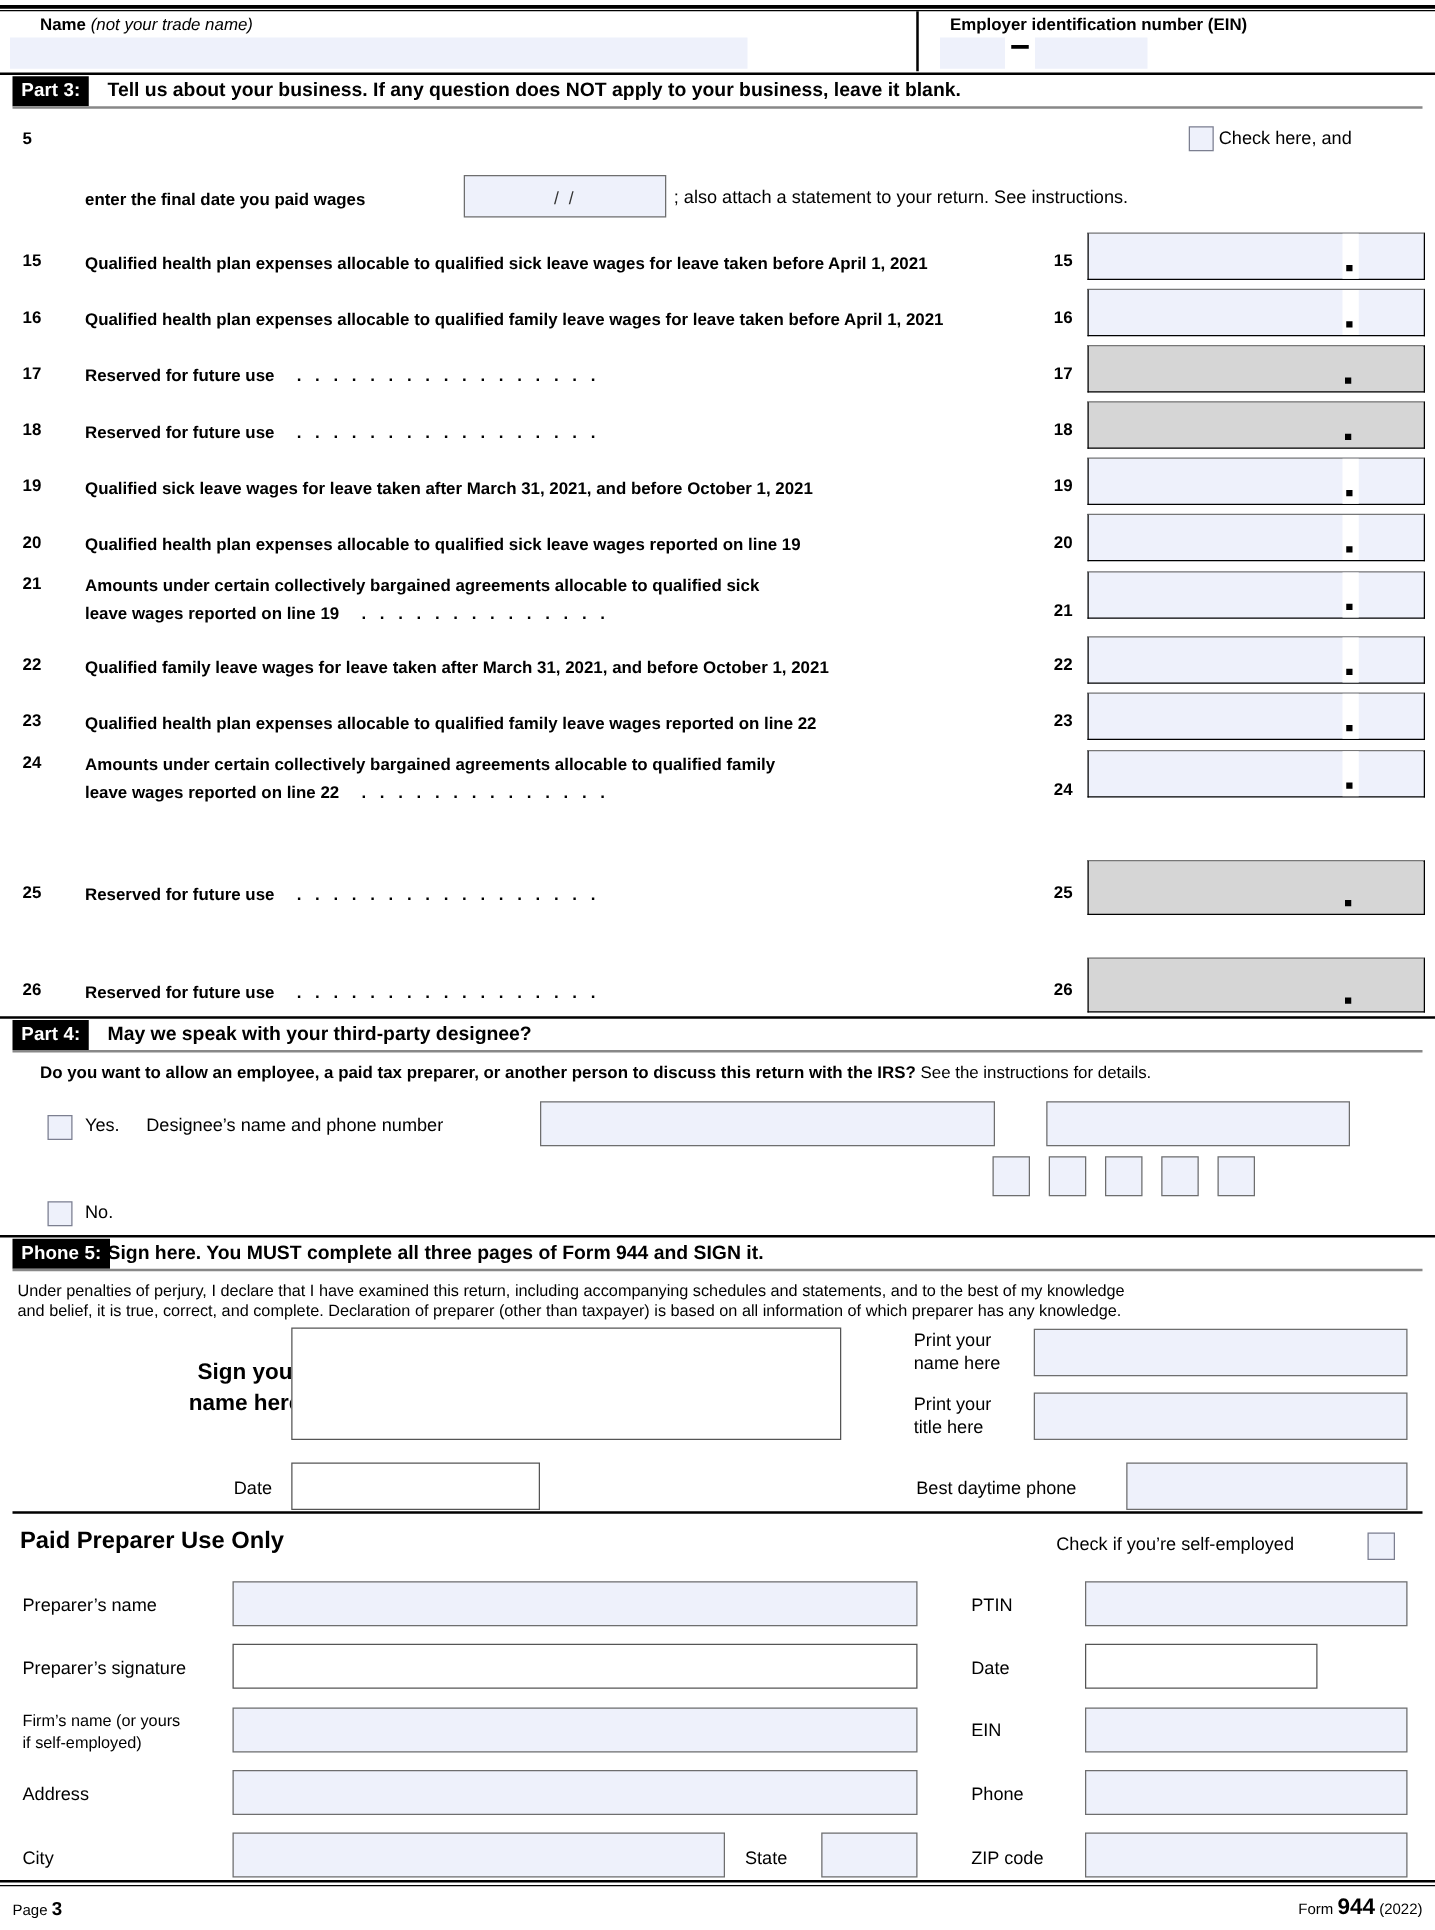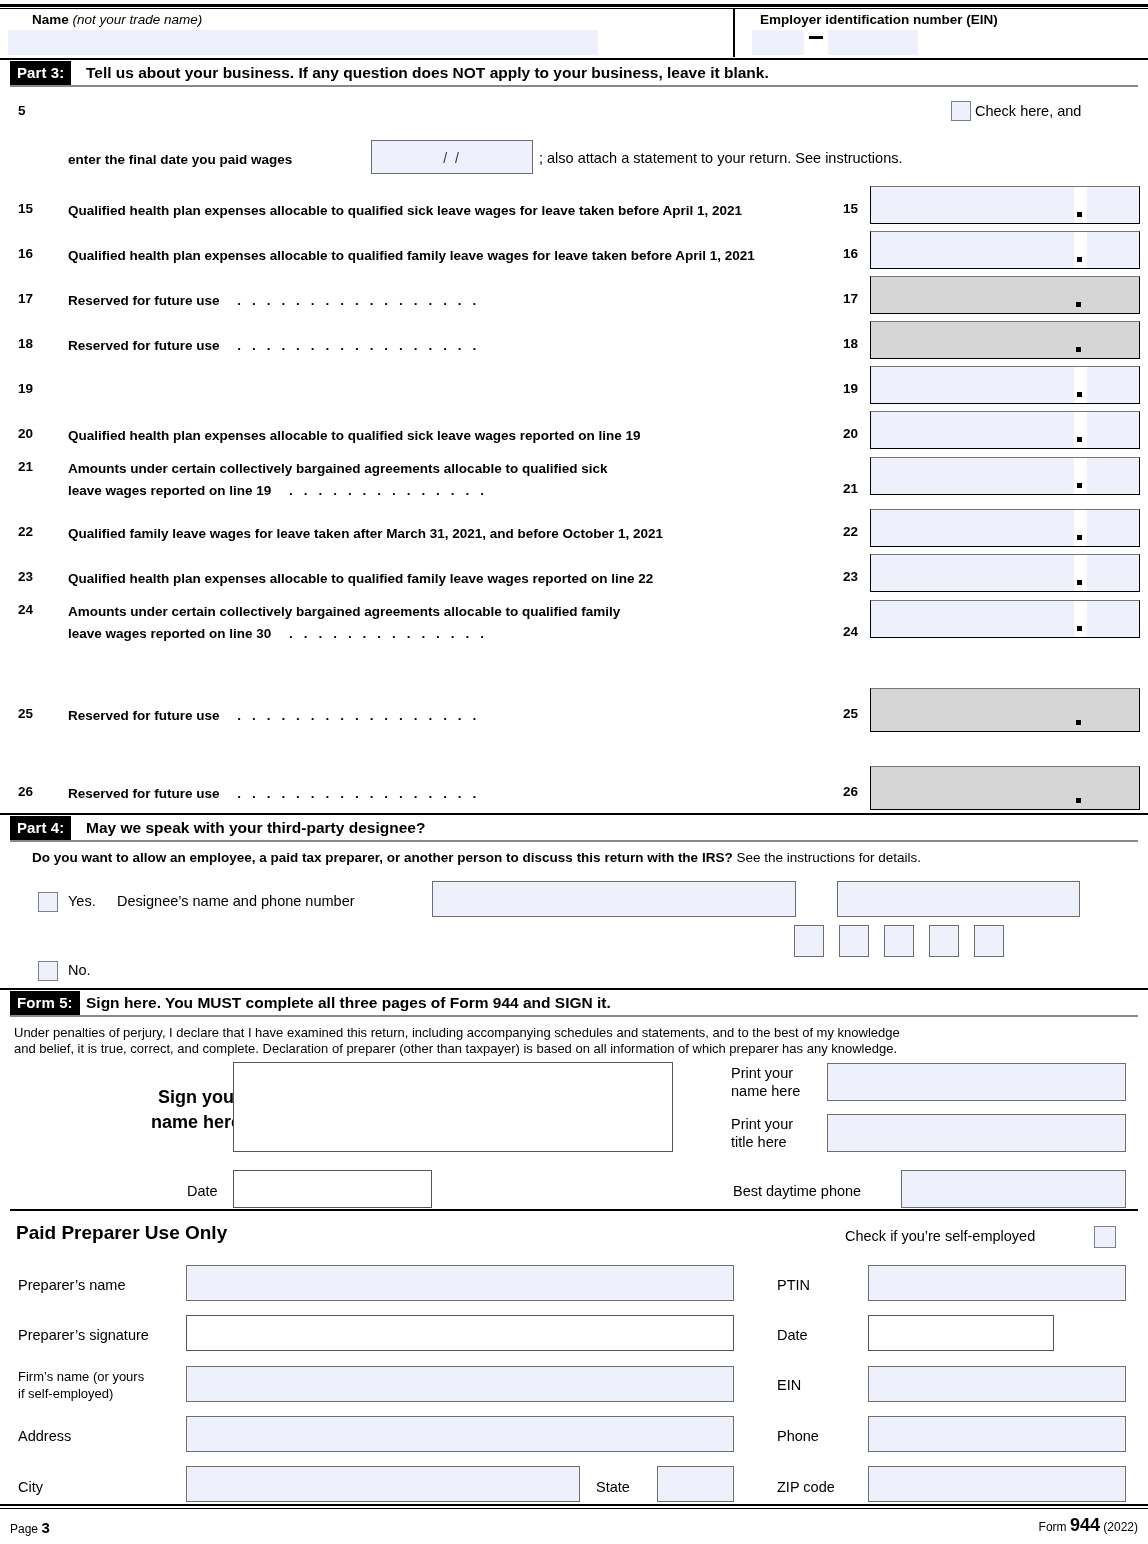--- a/index.html
+++ b/index.html
@@ -151,20 +151,21 @@
   <div class="abs ltext" style="top:336px;">
     <span>Reserved for future use</span>
     <span class="leader" style="margin-left:14px;">. . . . . . . . . . . . . . . . .</span>
   </div>
   <div class="abs rnum" style="left:843px;top:336px;">18</div>
   <div class="amt gray g" style="top:321px;">
       <div class="dot"></div>
     </div>
 
   <div class="abs lnum" style="top:381px;">19</div>
+  <div class="abs ltext" style="top:381px;">Qualified sick leave wages for leave taken after March 31, 2021, and before October 1, 2021</div>
   <div class="abs rnum" style="left:843px;top:381px;">19</div>
   <div class="amt fill" style="top:366px;">
       <div class="band"></div>
       <div class="dot"></div>
     </div>
 
   <div class="abs lnum" style="top:426px;">20</div>
   <div class="abs ltext" style="top:426px;">Qualified health plan expenses allocable to qualified sick leave wages reported on line 19</div>
   <div class="abs rnum" style="left:843px;top:426px;">20</div>
   <div class="amt fill" style="top:411px;">
@@ -196,21 +197,21 @@
   <div class="abs ltext" style="top:569px;">Qualified health plan expenses allocable to qualified family leave wages reported on line 22</div>
   <div class="abs rnum" style="left:843px;top:569px;">23</div>
   <div class="amt fill" style="top:554px;">
       <div class="band"></div>
       <div class="dot"></div>
     </div>
 
   <div class="abs lnum" style="top:602px;">24</div>
   <div class="abs ltext just" style="top:602px;width:762px;">Amounts under certain collectively bargained agreements allocable to qualified family</div>
   <div class="abs ltext" style="top:624px;">
-    <span>leave wages reported on line 30</span>
+    <span>leave wages reported on line 22</span>
     <span class="leader" style="margin-left:14px;">. . . . . . . . . . . . . .</span>
   </div>
   <div class="abs rnum" style="left:843px;top:624px;">24</div>
   <div class="amt fill" style="top:600px;">
       <div class="band"></div>
       <div class="dot"></div>
     </div>
 
   <div class="abs lnum" style="top:706px;">25</div>
   <div class="abs ltext" style="top:706px;">
@@ -254,21 +255,21 @@
   <div class="abs obox" style="left:839px;top:925px;width:30px;height:32px;"></div>
   <div class="abs obox" style="left:884px;top:925px;width:30px;height:32px;"></div>
   <div class="abs obox" style="left:929px;top:925px;width:30px;height:32px;"></div>
   <div class="abs obox" style="left:974px;top:925px;width:30px;height:32px;"></div>
 
   <div class="abs cbx" style="left:38px;top:961px;width:20px;height:20px;"></div>
   <div class="abs lbl" style="left:68px;top:962px;">No.</div>
 
   <div class="abs part-band" style="top:991px;">
     <div class="topline"></div>
-    <div class="tag">Form 5:</div>
+    <div class="tag">Phone 5:</div>
     <div class="ttl" style="left:86px;">Sign here. You MUST complete all three pages of Form 944 and SIGN it.</div>
     <div class="underline"></div>
   </div>
 
   <div class="abs" style="left:14px;top:1025px;font-size:13px;">Under penalties of perjury, I declare that I have examined this return, including accompanying schedules and statements, and to the best of my knowledge</div>
   <div class="abs" style="left:14px;top:1041px;font-size:13px;">and belief, it is true, correct, and complete. Declaration of preparer (other than taxpayer) is based on all information of which preparer has any knowledge.</div>
 
   <div class="abs bold" style="left:113px;top:1085px;font-size:18px;line-height:25px;text-align:right;width:110px;">
     <div>Sign your</div>
     <div>name here</div>

